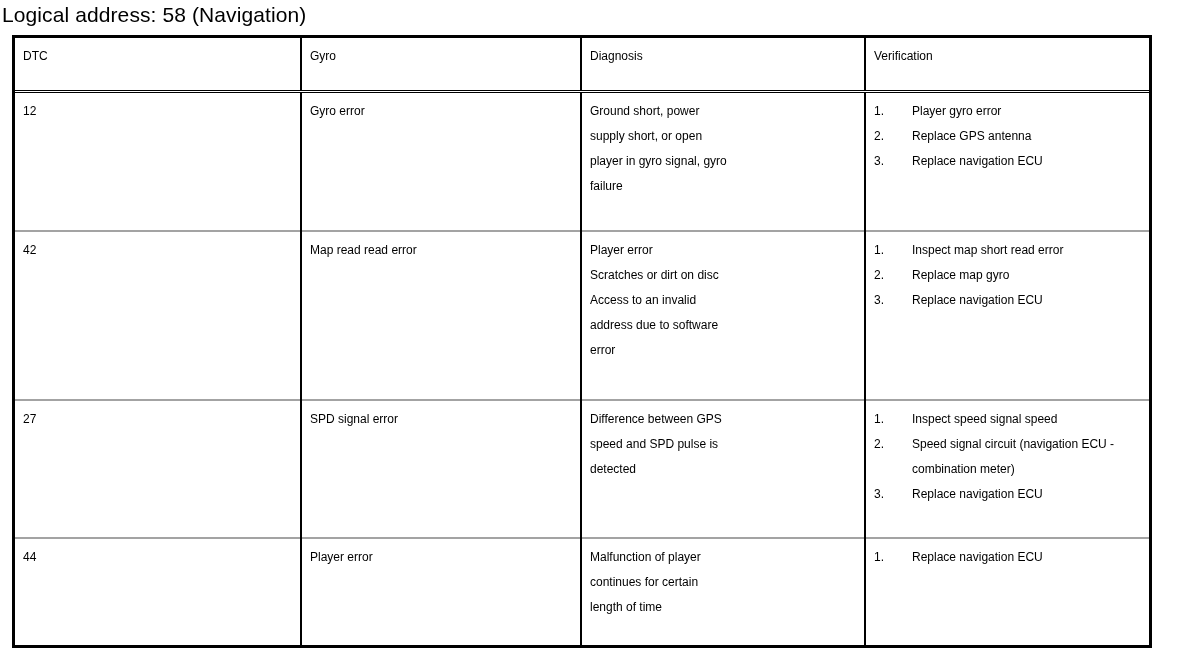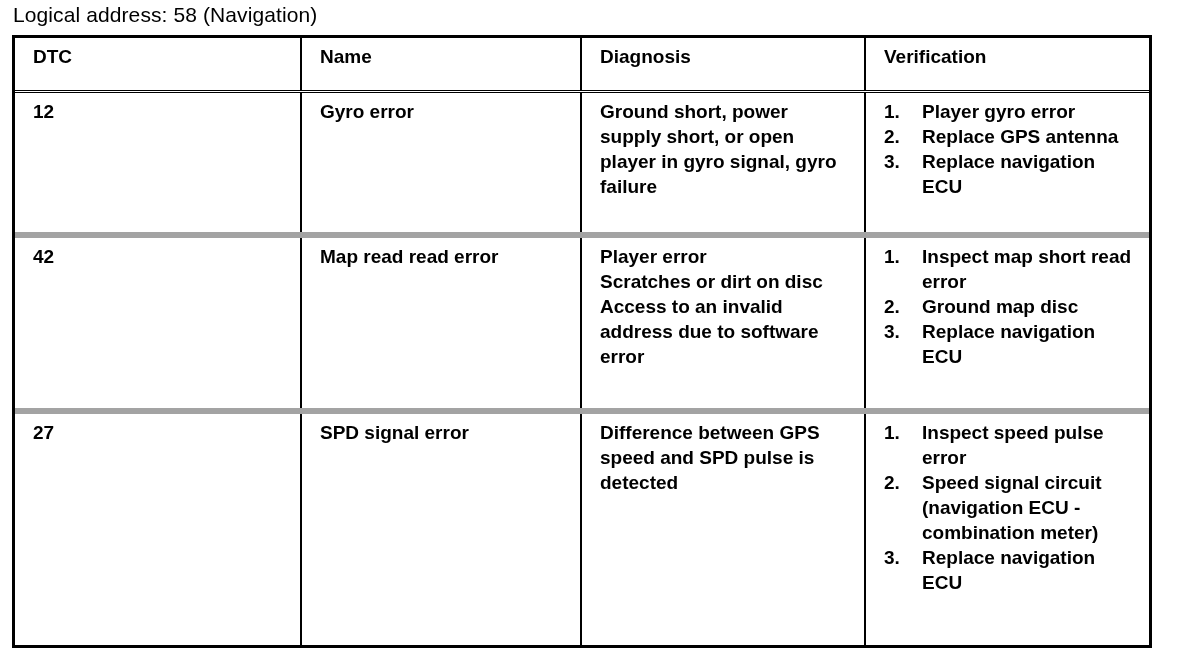--- a/index.html
+++ b/index.html
@@ -12,21 +12,21 @@
     width: 1184px;
     height: 664px;
     font-family: "Liberation Sans", sans-serif;
     color: #000000;
     overflow: hidden;
     position: relative;
   }
 
   #page-title {
     position: absolute;
-    left: 13px;
+    left: 2px;
     top: 1px;
     font-size: 21px;
     line-height: 28px;
     font-weight: 400;
     letter-spacing: 0.1px;
     white-space: nowrap;
   }
 
   #dtc-table-wrap {
     position: absolute;
@@ -47,41 +47,41 @@
 
   table.dtc-table col.c-dtc    { width: 286px; }
   table.dtc-table col.c-name   { width: 280px; }
   table.dtc-table col.c-diag   { width: 284px; }
   table.dtc-table col.c-verif  { width: 284px; }
 
   table.dtc-table th,
   table.dtc-table td {
     vertical-align: top;
     text-align: left;
-    padding: 6px 9px 6px 18px;
+    padding: 6px 9px 6px 8px;
     border-right: 2px solid #000;
-    font-size: 19px;
+    font-size: 12px;
     line-height: 25px;
-    font-weight: 700;
+    font-weight: 400;
     word-wrap: break-word;
   }
   table.dtc-table th:last-child,
   table.dtc-table td:last-child {
     border-right: none;
   }
 
   thead th {
     font-weight: 700;
     height: 40px;
     padding-top: 7px;
     border-bottom: 3px double #000;
   }
 
   tbody tr {
-    border-top: 6px solid #a3a3a3;
+    border-top: 2px solid #a3a3a3;
   }
   tbody tr:first-child {
     border-top: none;
   }
 
   tbody td.cell-dtc,
   tbody td.cell-name {
     white-space: nowrap;
   }
 
@@ -116,21 +116,21 @@
   <table class="dtc-table">
     <colgroup>
       <col class="c-dtc">
         <col class="c-name">
         <col class="c-diag">
         <col class="c-verif">
     </colgroup>
     <thead>
       <tr>
         <th>DTC</th>
-        <th>Name</th>
+        <th>Gyro</th>
         <th>Diagnosis</th>
         <th>Verification</th>
       </tr>
     </thead>
     <tbody id="table-body">
         <tr>
           <td class="cell-dtc">12</td>
           <td class="cell-name">Gyro error</td>
           <td class="cell-diagnosis">
             <div class="diag-lines">
@@ -156,38 +156,54 @@
               <span>Player error</span>
               <span>Scratches or dirt on disc</span>
               <span>Access to an invalid</span>
               <span>address due to software</span>
               <span>error</span>
             </div>
           </td>
           <td class="cell-verification">
             <ol class="verif-list">
               <li><span class="num">1.</span><span class="txt">Inspect map short read error</span></li>
-              <li><span class="num">2.</span><span class="txt">Ground map disc</span></li>
+              <li><span class="num">2.</span><span class="txt">Replace map gyro</span></li>
               <li><span class="num">3.</span><span class="txt">Replace navigation ECU</span></li>
             </ol>
           </td>
         </tr>
         <tr>
           <td class="cell-dtc">27</td>
           <td class="cell-name">SPD signal error</td>
           <td class="cell-diagnosis">
             <div class="diag-lines">
               <span>Difference between GPS</span>
               <span>speed and SPD pulse is</span>
               <span>detected</span>
             </div>
           </td>
           <td class="cell-verification">
             <ol class="verif-list">
-              <li><span class="num">1.</span><span class="txt">Inspect speed pulse error</span></li>
+              <li><span class="num">1.</span><span class="txt">Inspect speed signal speed</span></li>
               <li><span class="num">2.</span><span class="txt">Speed signal circuit (navigation ECU - combination meter)</span></li>
               <li><span class="num">3.</span><span class="txt">Replace navigation ECU</span></li>
+            </ol>
+          </td>
+        </tr>
+        <tr>
+          <td class="cell-dtc">44</td>
+          <td class="cell-name">Player error</td>
+          <td class="cell-diagnosis">
+            <div class="diag-lines">
+              <span>Malfunction of player</span>
+              <span>continues for certain</span>
+              <span>length of time</span>
+            </div>
+          </td>
+          <td class="cell-verification">
+            <ol class="verif-list">
+              <li><span class="num">1.</span><span class="txt">Replace navigation ECU</span></li>
             </ol>
           </td>
         </tr>
       </tbody>
   </table>
 </div>
 
 </body></html>

